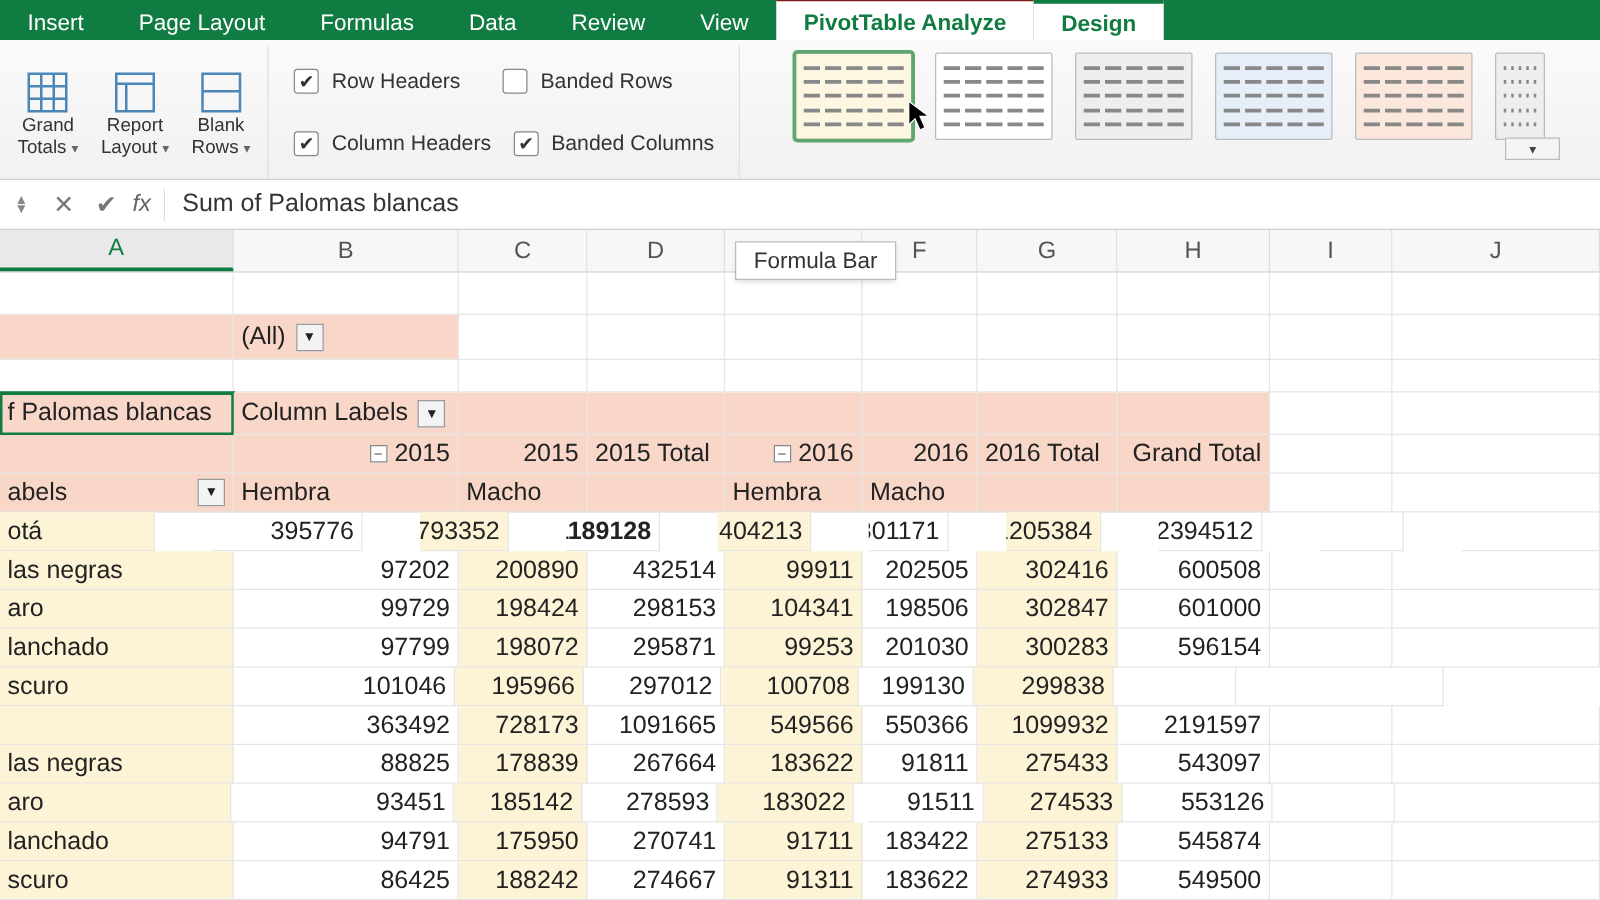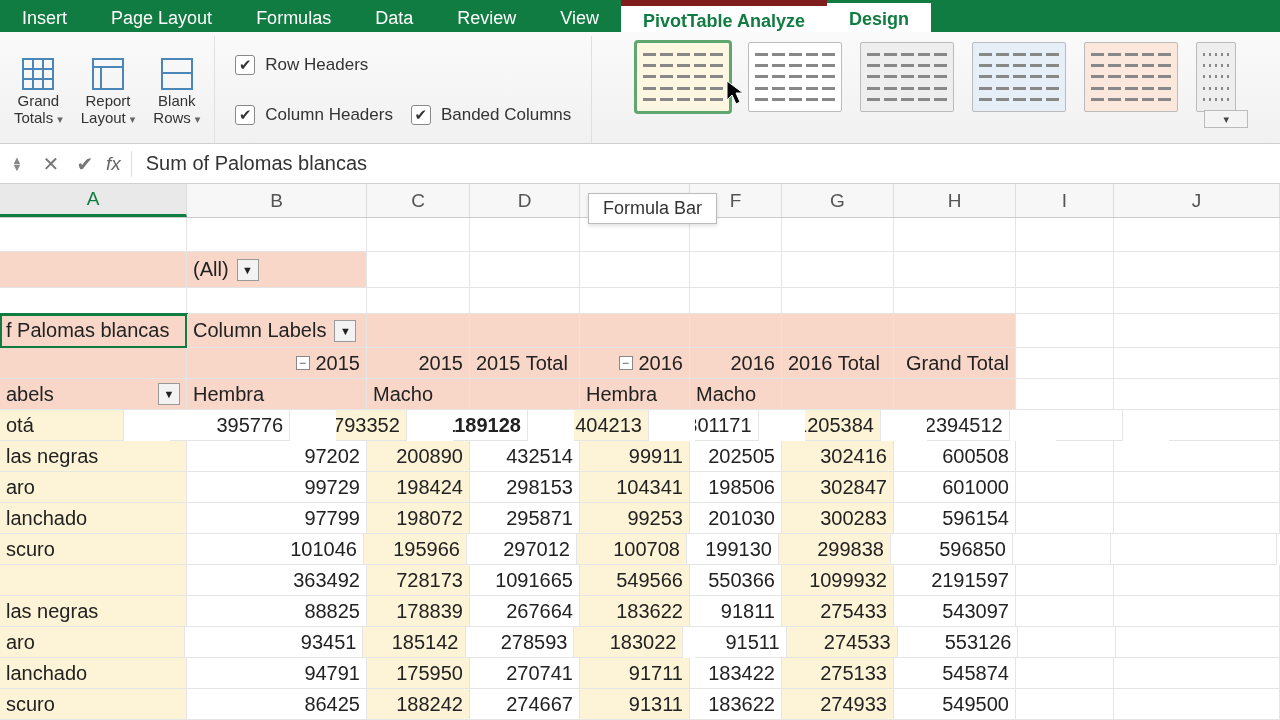--- a/index.html
+++ b/index.html
@@ -6,21 +6,21 @@
   html, body { width: 1280px; height: 720px; overflow: hidden; background: #fff; }
 
   
   .ribbon-tabs {
     display: flex; align-items: stretch; height: 32px;
     background: #107c41; color: #fff; font-size: 18px;
   }
   .ribbon-tab {
     padding: 4px 22px 0 22px; display: flex; align-items: center; cursor: default;
   }
-  .ribbon-tab.contextual { color: #107c41; background: #fff; border-top: 6px solid #7f1d1d;}
+  .ribbon-tab.contextual { color: #107c41; background: #fff; border-top: 1px solid #7f1d1d;}
   .ribbon-tab.selected { background: #fff; color: #107c41; font-weight: 600; border-top: 3px solid #107c41;}
   
   
   .ribbon {
     height: 112px; border-bottom: 1px solid #d0d0d0;
     display: flex; align-items: stretch; padding: 4px 0 0 0;
     background: linear-gradient(#fafafa,#f1f1f1);
   }
   .ribbon-group {
     display: flex; flex-direction: column; align-items: center;
@@ -157,20 +157,24 @@
 Rows</span><span class="dd-arrow">▾</span></div>
     </div>
   </div>
 
   <div class="ribbon-group" style="justify-content:center; align-items:flex-start; gap:6px; padding:6px 20px;">
     <div style="display:flex; gap:34px;">
       <div class="chk-row">
         <span class="box">✔</span>
         <span>Row Headers</span>
       </div>
+      <div class="chk-row">
+        <span class="box"></span>
+        <span>Banded Rows</span>
+      </div>
     </div>
     <div style="display:flex; gap:18px;">
       <div class="chk-row">
         <span class="box">✔</span>
         <span>Column Headers</span>
       </div>
       <div class="chk-row">
         <span class="box">✔</span>
         <span>Banded Columns</span>
       </div>
@@ -563,21 +567,20 @@
         <div class="cell " style="width: 166px;"></div>
       </div>
       <div class="sheet-row" style="height: 31px;">
         <div class="cell band-col" style="width: 187px;">scuro</div>
         <div class="cell r" style="width: 177px;">101046</div>
         <div class="cell band-col r" style="width: 103px;">195966</div>
         <div class="cell r" style="width: 110px;">297012</div>
         <div class="cell band-col r" style="width: 110px;">100708</div>
         <div class="cell r" style="width: 92px;">199130</div>
         <div class="cell band-col r" style="width: 112px;">299838</div>
-        <div class="cell r" style="width: 122px;">596850</div>
         <div class="cell " style="width: 98px;"></div>
         <div class="cell " style="width: 166px;"></div>
       </div>
       <div class="sheet-row" style="height: 31px;">
         <div class="cell band-col" style="width: 187px;"></div>
         <div class="cell r" style="width: 180px;">363492</div>
         <div class="cell band-col r" style="width: 103px;">728173</div>
         <div class="cell r" style="width: 110px;">1091665</div>
         <div class="cell band-col r" style="width: 110px;">549566</div>
         <div class="cell r" style="width: 92px;">550366</div>

